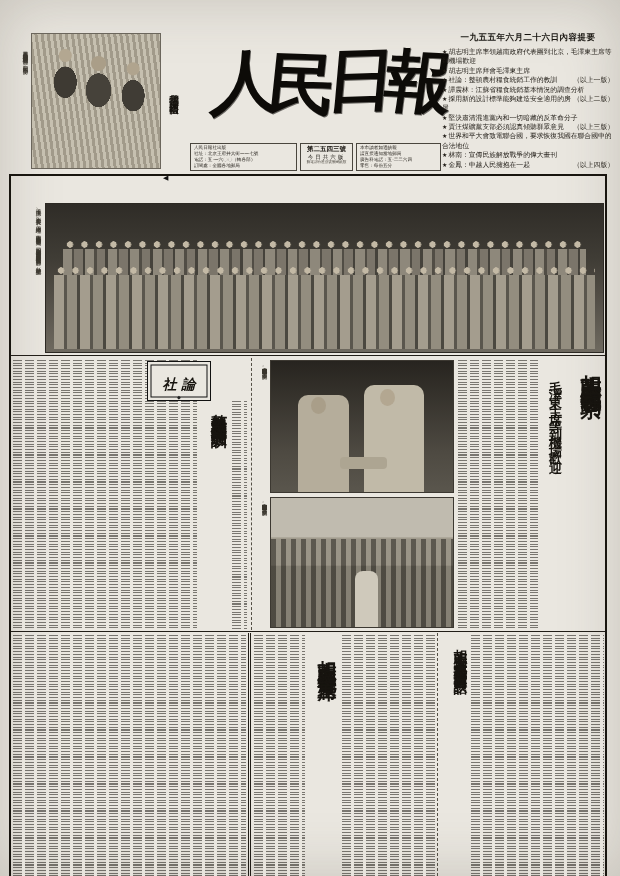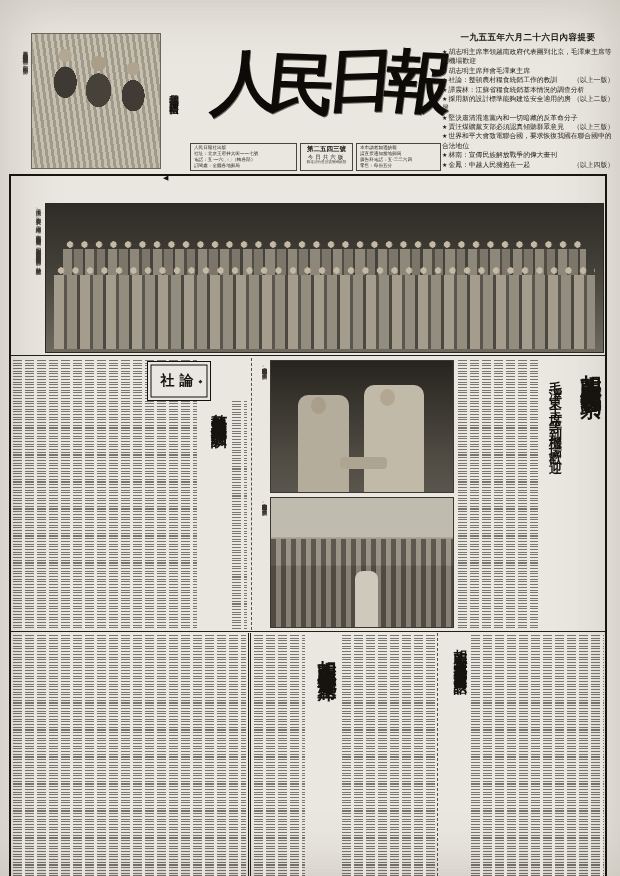--- a/index.html
+++ b/index.html
@@ -73,21 +73,21 @@
   #row-front .bodies{ background:repeating-linear-gradient(90deg,#a49d8e 0 10px,#5a564d 10px 13px,#938d7f 13px 23px,#4b4840 23px 26px); }
 
   .h-rule{ left:0; width:594px; border-top:1.5px solid #221e18; }
   .v-dash{ width:0; border-left:1px dashed #555046; }
   .v-double{ width:3px; border-left:1px solid #221e18; border-right:1px solid #221e18; box-sizing:border-box; }
 
   
   #ed-texture{ left:2px; top:160px; width:184px; height:270px; }
   #ed-badge{ left:136px; top:161px; width:62px; height:38px; background:var(--paper); border:1.2px solid #111;
              box-shadow:inset 0 0 0 2.5px var(--paper), inset 0 0 0 3.5px #111; z-index:3;
-             display:flex; align-items:center; justify-content:center; }
+             display:flex; flex-direction:column; align-items:center; justify-content:flex-end;font-style:italic; }
   #ed-badge .label{ font-size:14px; font-weight:900; letter-spacing:5px; text-indent:5px; }
   #ed-badge .orn{ font-size:5px; color:#222; }
   #ed-headline{ left:186px; top:201px; width:32px; height:229px; font-size:16px; font-weight:900; letter-spacing:1.5px; }
   #ed-intro{ left:221px; top:201px; width:15px; height:229px; }
   #v-dash-mid{ left:240px; top:158px; height:272px; }
 
   
   .photo-cap{ font-size:5.2px; line-height:1.5; color:#3a362e; }
   #cap1{ left:245px; top:164px; width:12px; height:130px; }
   #cap2{ left:245px; top:300px; width:12px; height:128px; }

